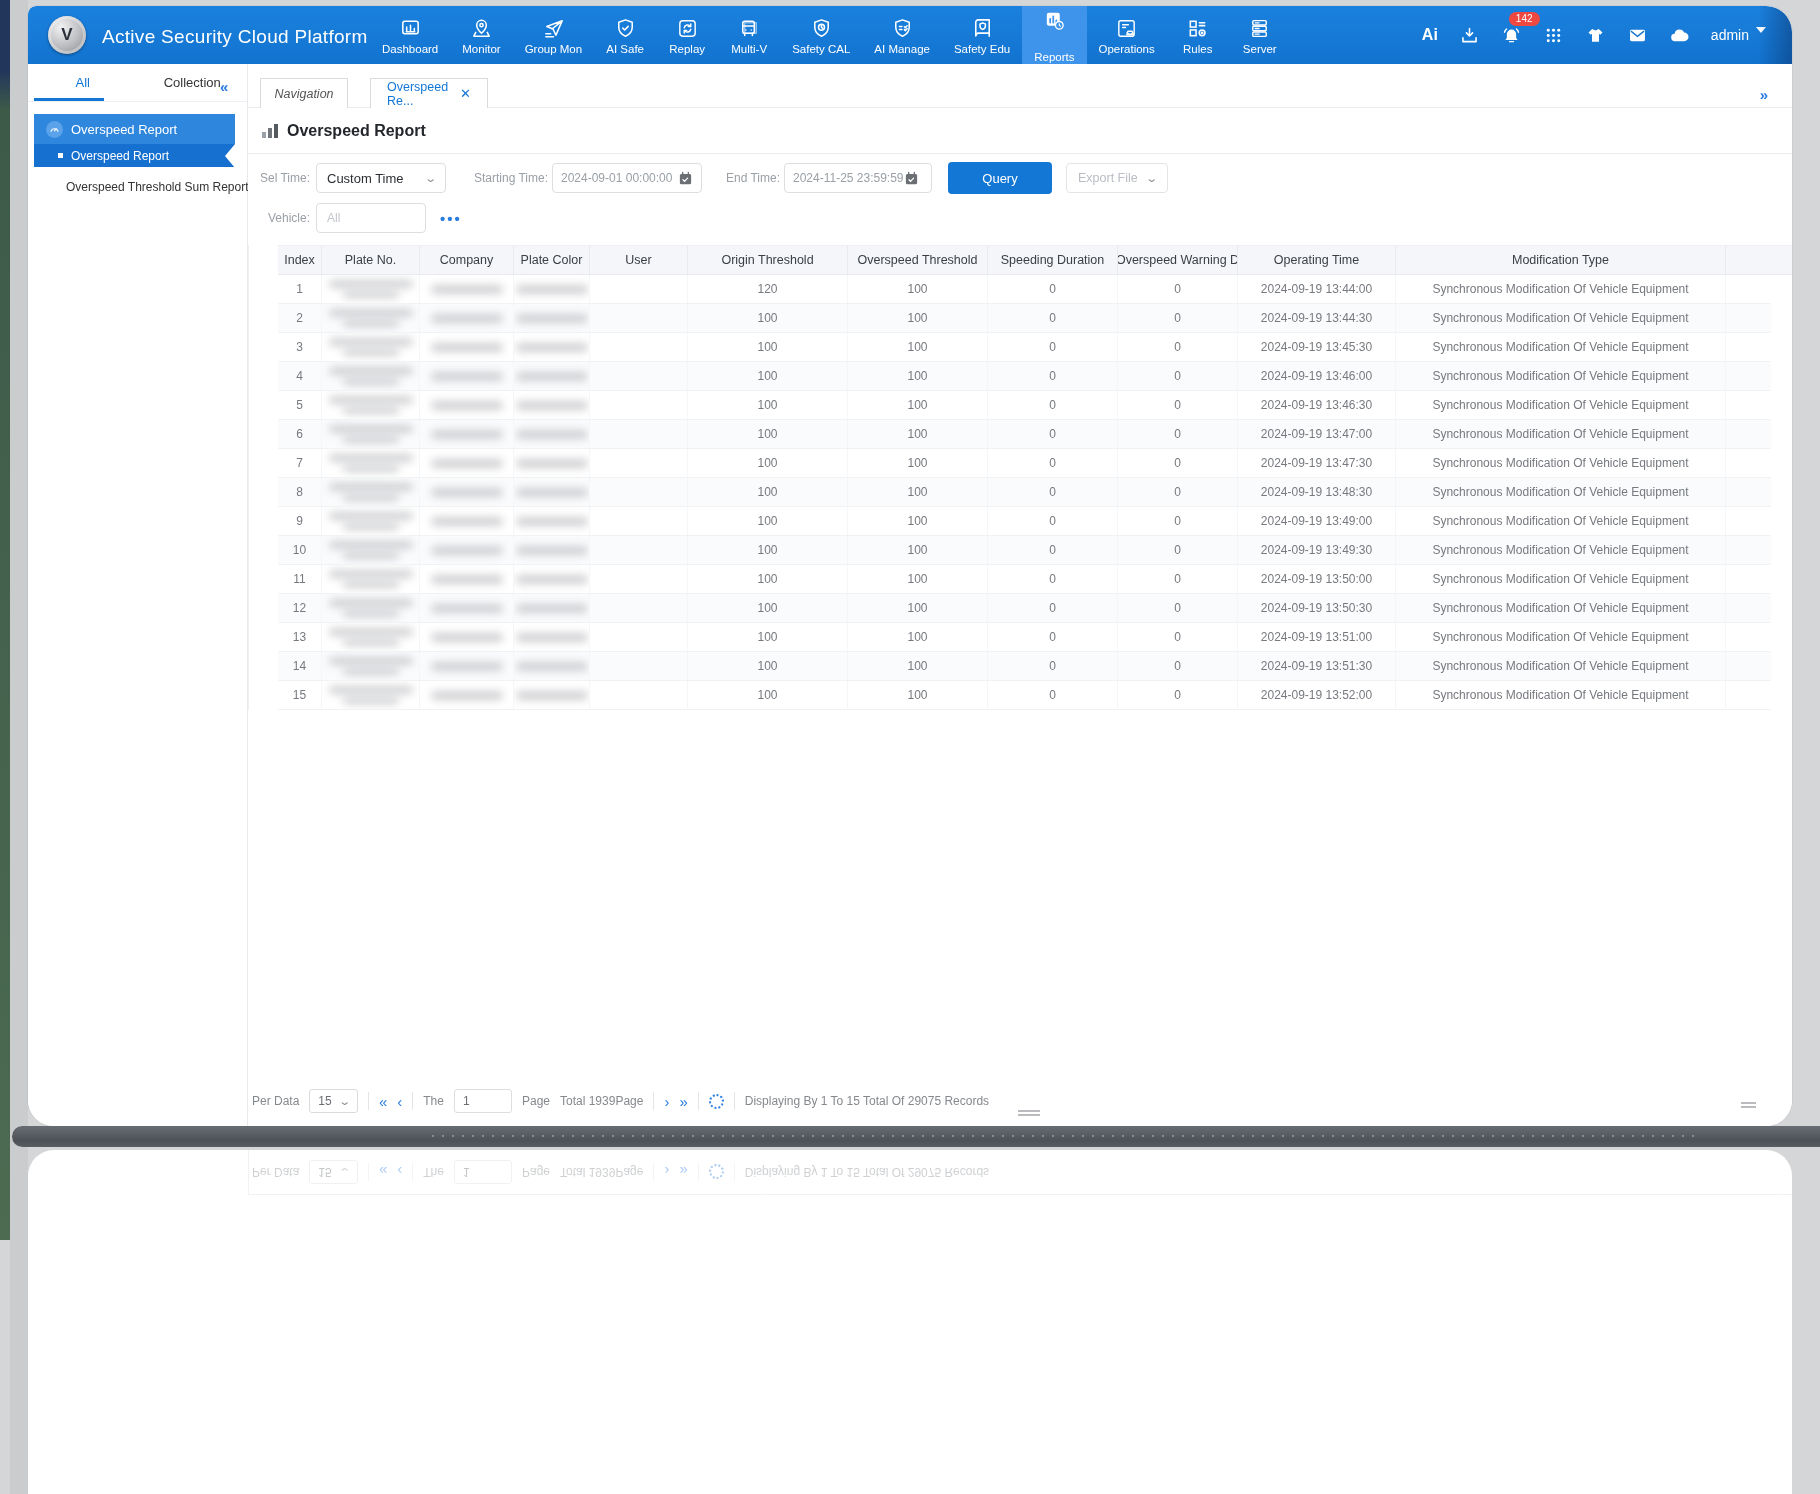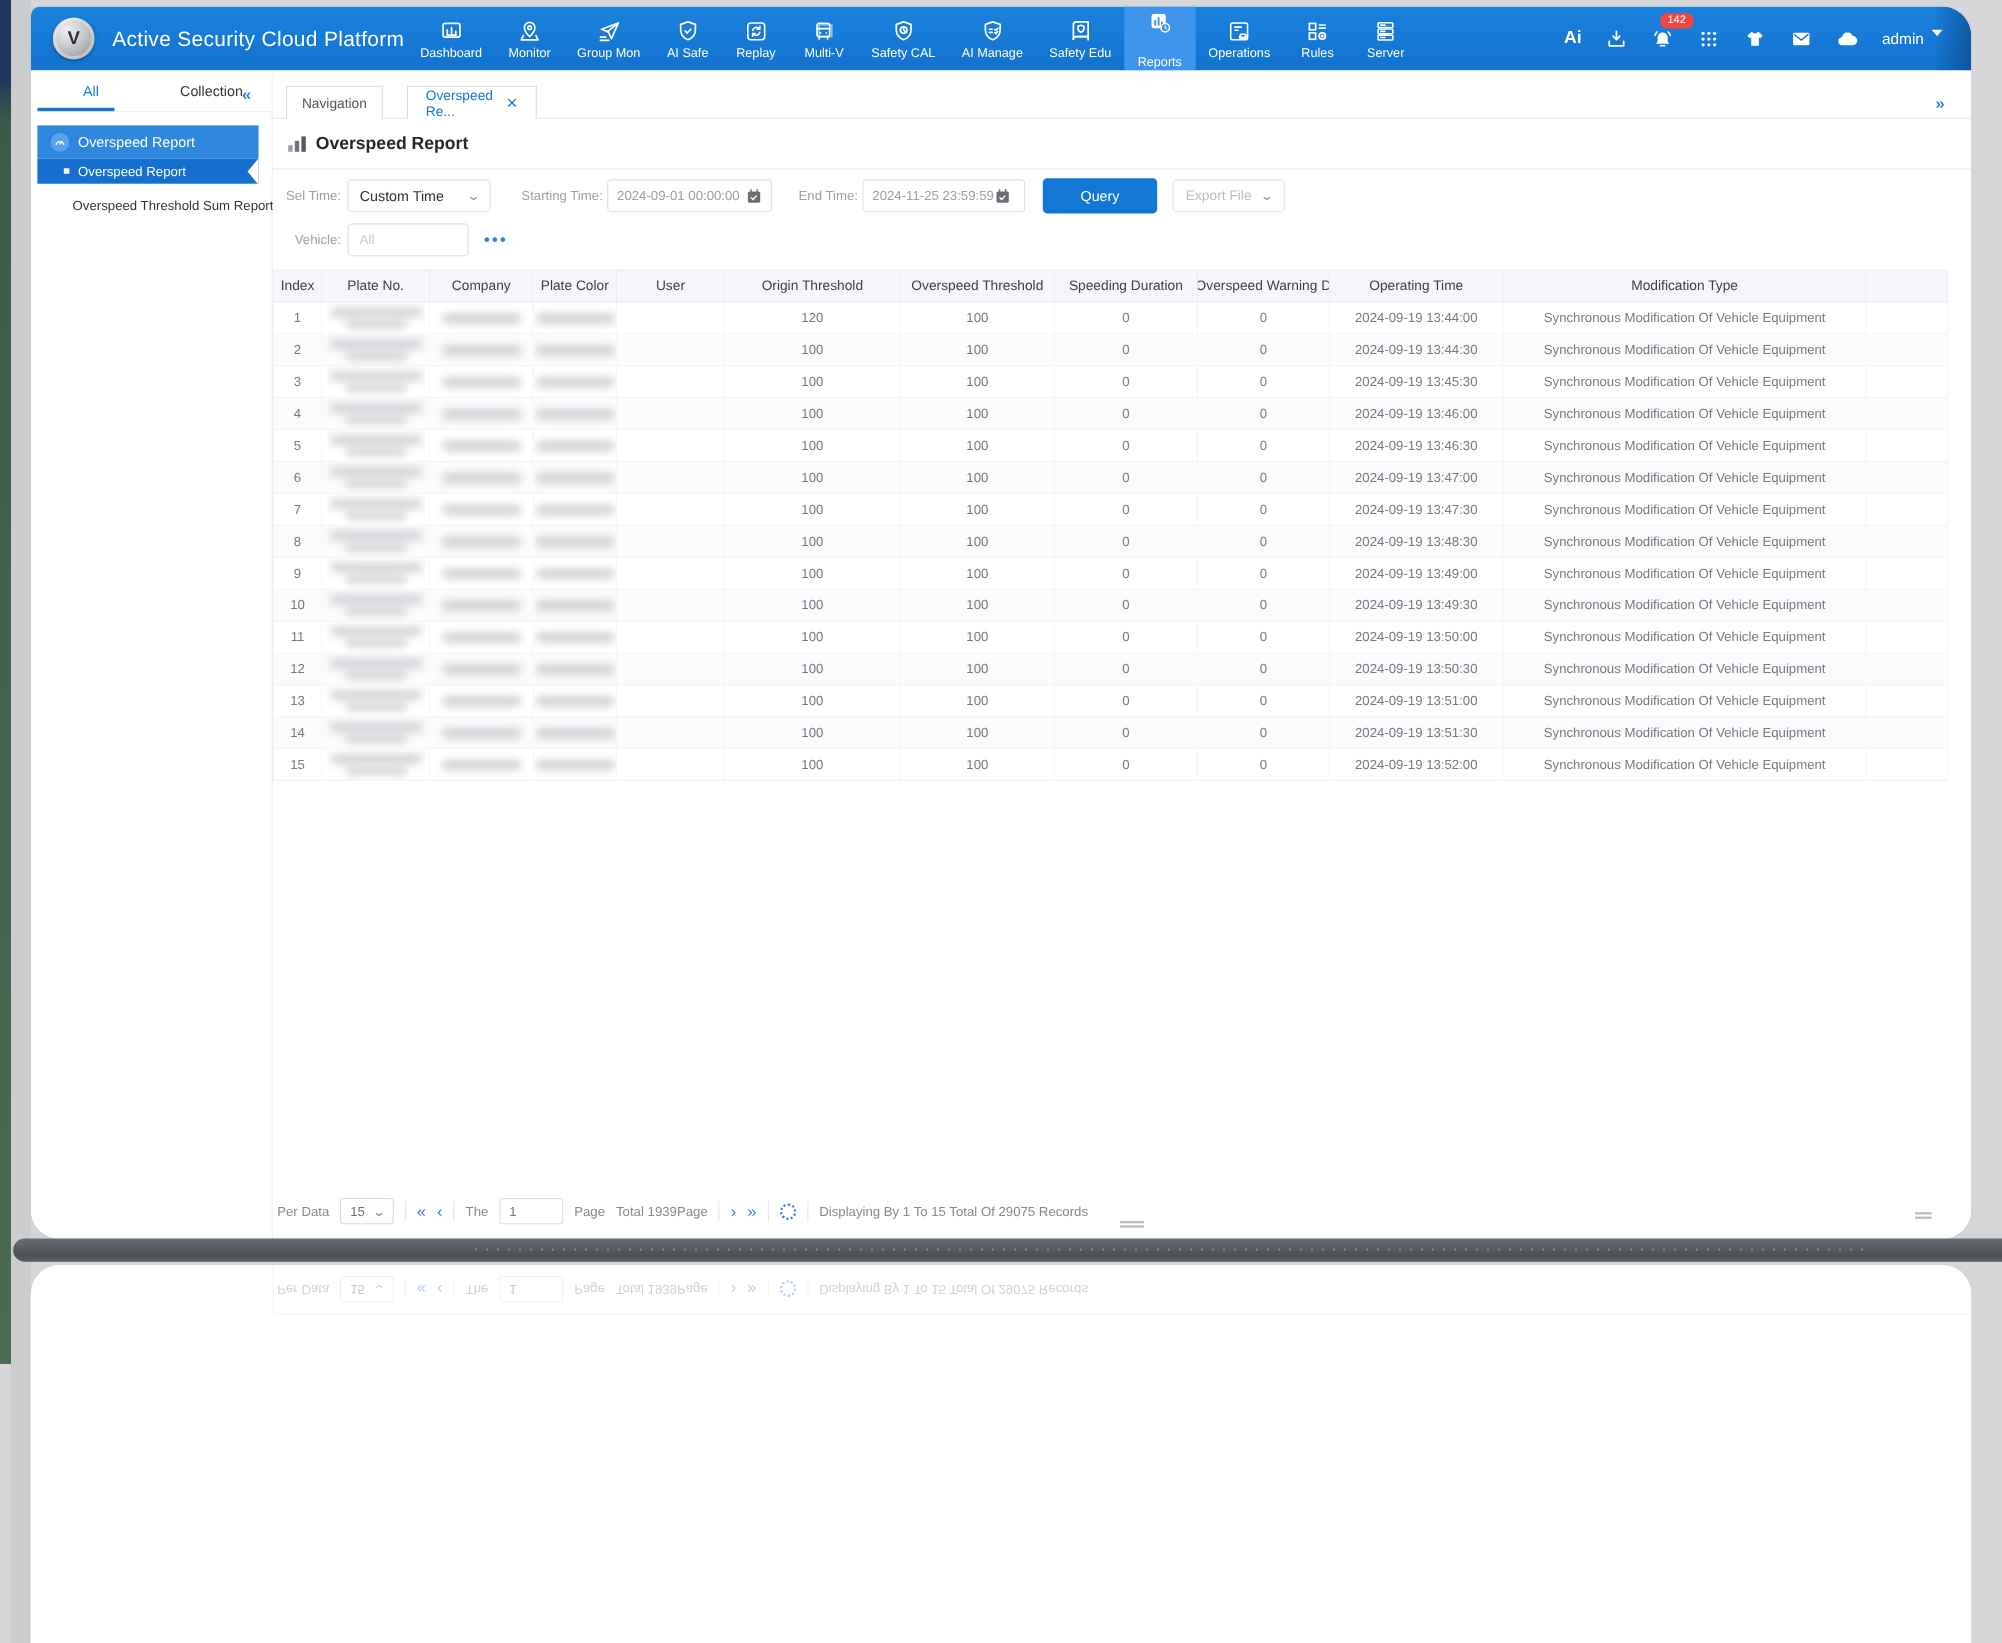--- a/index.html
+++ b/index.html
@@ -64,21 +64,21 @@
   .tree-item { margin:10px 0 0 6px; width:201px; height:20px; color:#333; display:flex; align-items:center;
     gap:8px; padding-left:24px; font-size:12px; cursor:pointer; white-space:nowrap; }
 
   
   .content { position:absolute; left:220px; top:58px; right:0; height:1062px; background:#fff; }
   .collapse-left { position:absolute; left:-28px; top:14px; color:#2a7de1; font-size:15px; font-weight:bold; cursor:pointer; }
   .expand-right { position:absolute; right:24px; top:22px; color:#2a7de1; font-size:15px; font-weight:bold; cursor:pointer; }
   .tabstrip { position:absolute; left:0; top:0; right:0; height:44px; border-bottom:1px solid #e9ebee; }
   .doc-tab { position:absolute; top:14px; height:30px; background:#fff; border:1px solid #d9dbde; border-bottom:none;
     display:flex; align-items:center; justify-content:center; font-size:12.5px; color:#555; padding:0 16px; cursor:pointer; }
-  .doc-tab.t1 { left:12px; width:88px; }
+  .doc-tab.t1 { left:12px; width:88px;font-style:italic; }
   .doc-tab.t2 { left:122px; width:118px; color:#1377d6; gap:7px; }
   .tab-close { color:#1377d6; font-size:13px; cursor:pointer; }
 
   .page-head { position:absolute; left:14px; top:58px; display:flex; align-items:flex-end; gap:9px; }
   .mini-bars { display:flex; align-items:flex-end; gap:2px; padding-bottom:2px; }
   .mini-bars i { display:block; width:4px; background:#70757c; }
   .mini-bars i:nth-child(1){ height:6px; background:#9aa0a7; }
   .mini-bars i:nth-child(2){ height:10px; }
   .mini-bars i:nth-child(3){ height:14px; background:#555a61; }
   .page-title { font-size:16px; font-weight:bold; color:#23262b; }
@@ -100,21 +100,21 @@
     border:none; border-radius:4px; font-size:13px; font-family:inherit; cursor:pointer; }
   .btn-export { left:818px; top:0; width:102px; border-color:#e2e4e7; color:#b9bdc3; justify-content:center; gap:9px; font-size:12.5px; cursor:pointer; }
   .vehicle-label { left:0; width:62px; top:40px; }
   .vehicle-input { left:68px; top:40px; width:110px; padding:0 10px; cursor:text; }
   .placeholder { color:#c2c6cb; }
   .dots-more { position:absolute; left:192px; top:40px; height:30px; display:flex; align-items:center;
     color:#2a7de1; font-weight:bold; font-size:15px; letter-spacing:2px; cursor:pointer; }
 
   
   .table { position:absolute; left:0; top:181px; width:1523px; border-left:1px solid #eef0f2; }
-  .gridrow { display:grid; grid-template-columns:44px 98px 94px 76px 98px 160px 140px 130px 120px 158px 330px 74px; }
+  .gridrow { display:grid; grid-template-columns:44px 98px 94px 76px 98px 160px 140px 130px 120px 158px 330px 74px;margin-left:29px; }
   .th { height:30px; background:#f5f6f9; display:flex; align-items:center; justify-content:center;
     font-size:12.5px; color:#3a3f45; border-right:1px solid #e9ebee; border-top:1px solid #eef0f2; border-bottom:1px solid #e9ebee;
     white-space:nowrap; overflow:hidden; }
   .tr { border-bottom:1px solid #f1f2f4; }
   .tr:nth-child(even) { background:#fafbfd; }
   .td { height:28px; display:flex; align-items:center; justify-content:center; font-size:12px; color:#76797e;
     border-right:1px solid #f5f6f8; white-space:nowrap; overflow:hidden; }
   .blur-pills { display:flex; flex-direction:column; gap:3px; align-items:center; }
   .pill { background:#c3c4c7; border-radius:5px; filter:blur(4px); opacity:.8; }
   .pill.w1 { width:84px; height:8px; }

